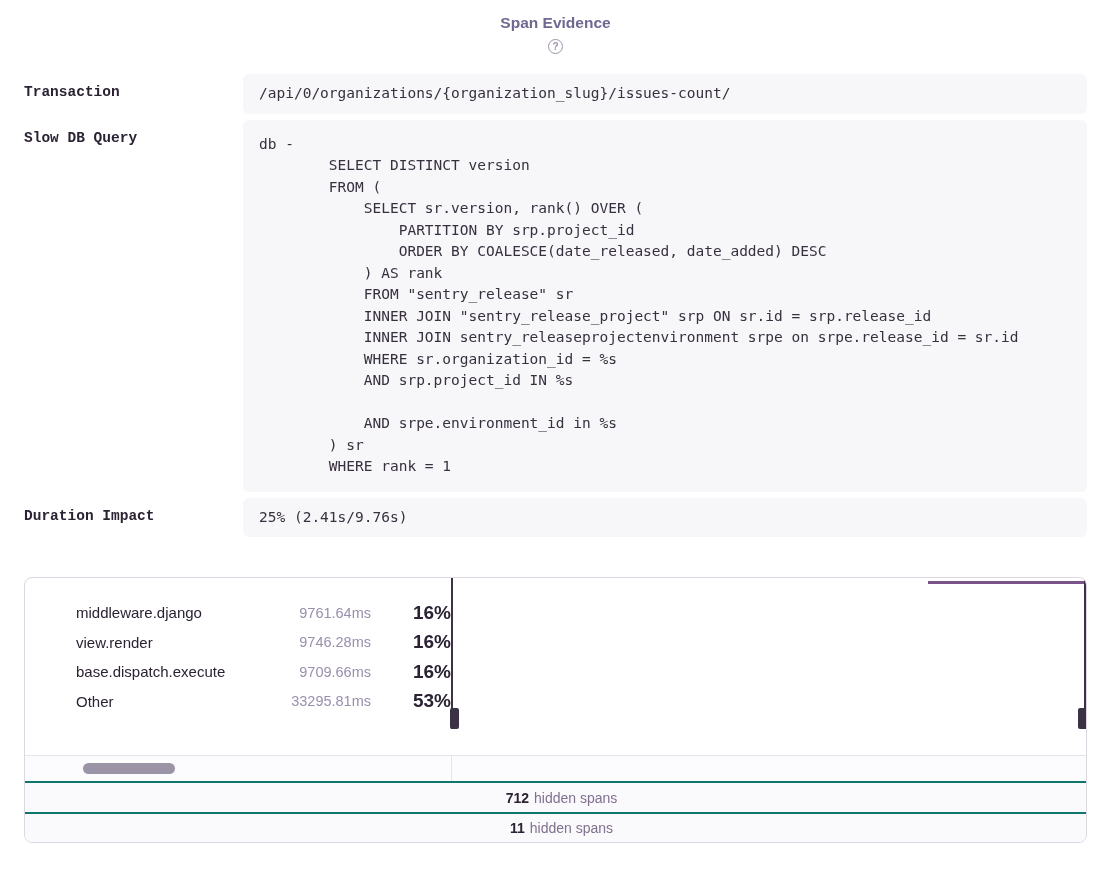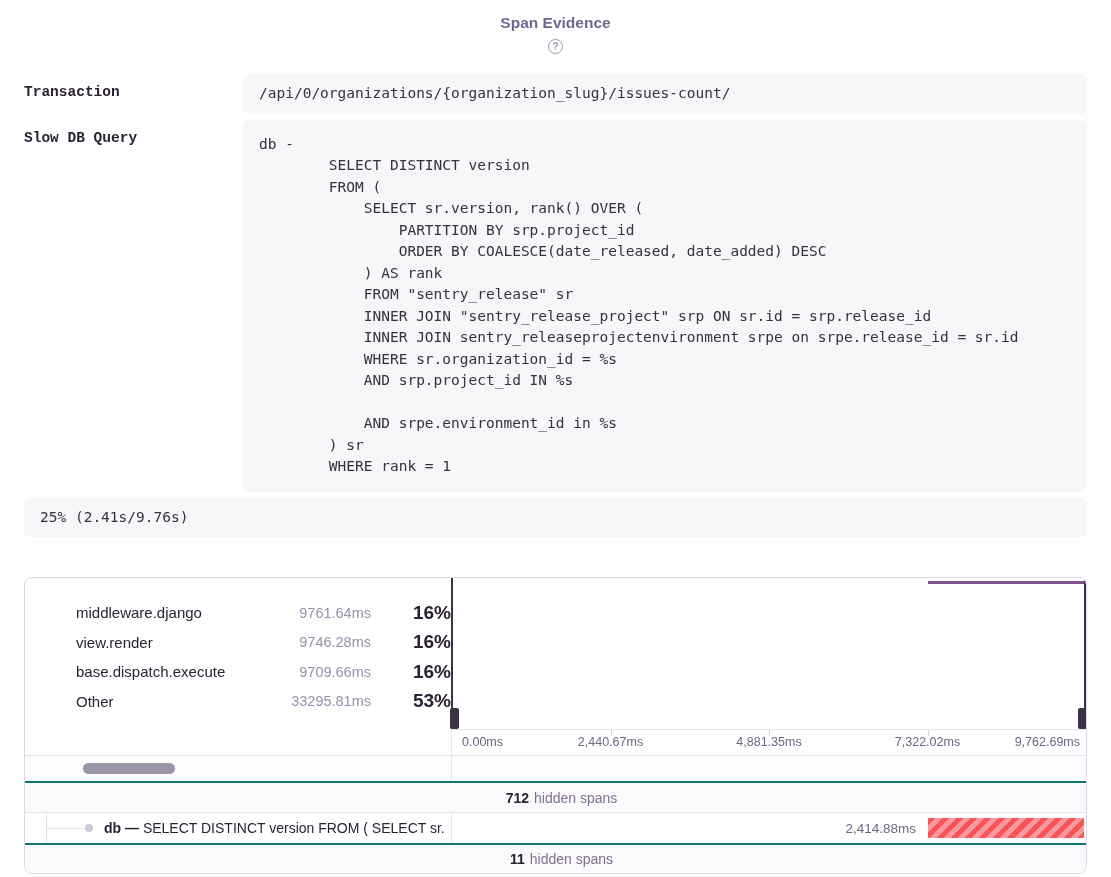--- a/index.html
+++ b/index.html
@@ -114,20 +114,21 @@
             WHERE sr.organization_id = %s
             AND srp.project_id IN %s
 
             AND srpe.environment_id in %s
         ) sr
         WHERE rank = 1
 </div>
   </div>
 
   <div class="field-row">
+    <div class="field-label">Duration Impact</div>
     <div class="field-value">25% (2.41s/9.76s)</div>
   </div>
 
   <div class="panel">
 
     <div class="panel-top">
       <div class="legend-col">
 
         <div class="legend-row">
           <span><span class="legend-dot" style="background: rgb(214, 86, 127);"></span></span>
@@ -163,60 +164,34 @@
         <div class="mm-span-line" style="background: rgb(122, 84, 136);"></div>
         <div class="mm-handle-line left"></div>
         <div class="mm-handle-line right"></div>
         <div class="mm-grip left"></div>
         <div class="mm-grip right"></div>
       </div>
     </div>
 
     <div class="axis-row">
       <div class="axis-spacer"></div>
-      <div class="axis-area">
-        <div class="axis-tick t1"></div>
-        <div class="axis-tick t2"></div>
-        <div class="axis-tick t3"></div>
-        <span class="axis-label p0">0.00ms</span>
-        <span class="axis-label p1">2,440.67ms</span>
-        <span class="axis-label p2">4,881.35ms</span>
-        <span class="axis-label p3">7,322.02ms</span>
-        <span class="axis-label p4">9,762.69ms</span>
-      </div>
     </div>
 
     <div class="scroll-row">
       <div class="scroll-left">
         <div class="scroll-thumb"></div>
       </div>
       <div class="scroll-right"></div>
     </div>
 
     <div class="hidden-row">
       <span class="count">712</span>
       <span>hidden spans</span>
     </div>
 
-    <div class="span-row">
-      <div class="span-left">
-        <div class="tree-v"></div>
-        <div class="tree-h"></div>
-        <div class="tree-dot"></div>
-        <div class="span-desc">
-          <span class="op">db</span>
-          <span class="op">—</span>
-          <span>SELECT DISTINCT version FROM ( SELECT sr.</span>
-        </div>
-      </div>
-      <div class="span-right">
-        <span class="span-duration">2,414.88ms</span>
-        <div class="span-bar"></div>
-      </div>
-    </div>
 
     <div class="hidden-row last">
       <span class="count">11</span>
       <span>hidden spans</span>
     </div>
 
   </div>
 </div>
 
 </body></html>

